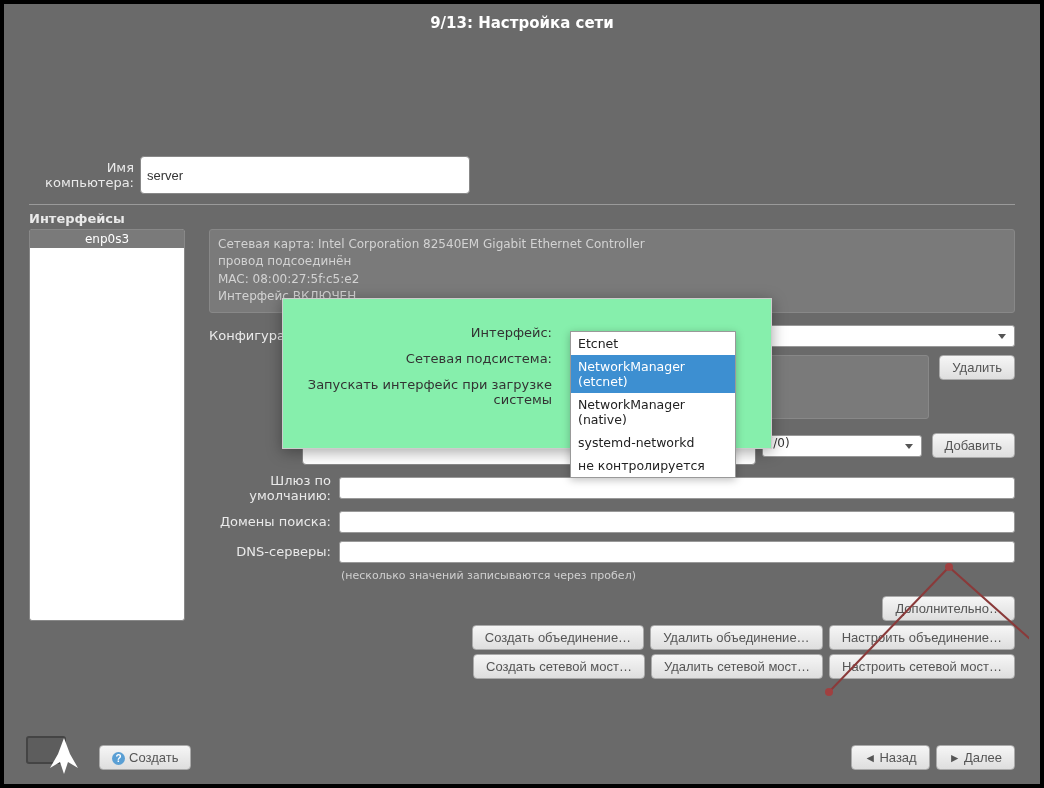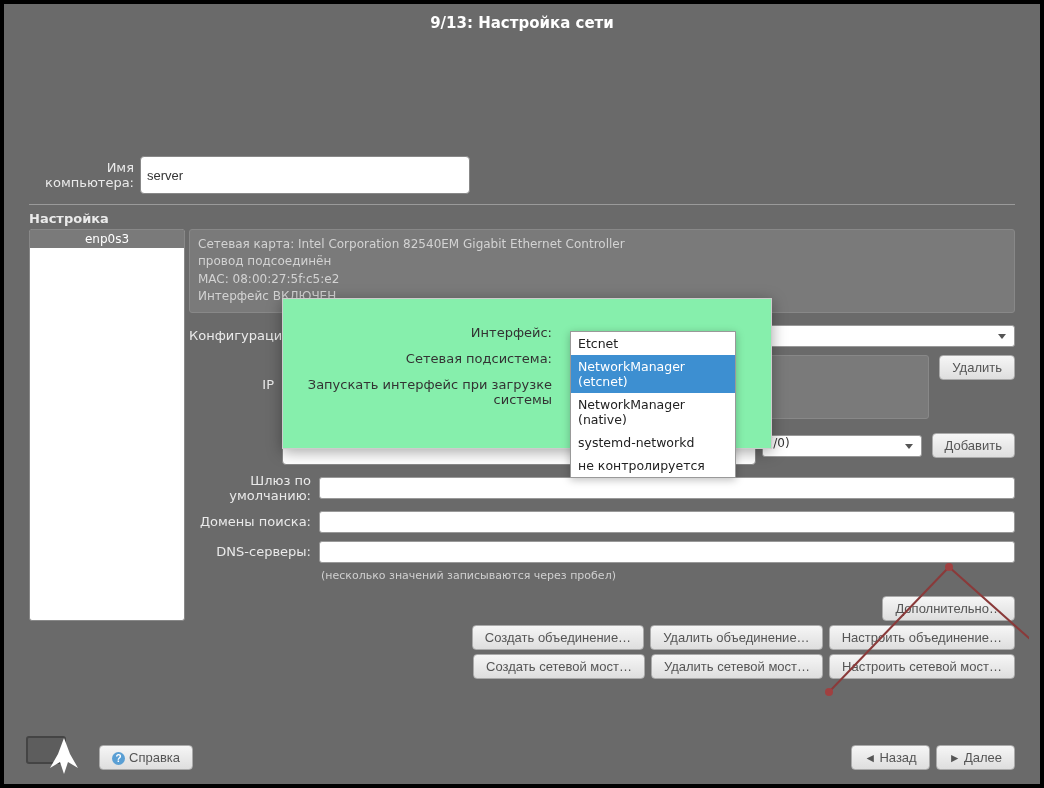--- a/index.html
+++ b/index.html
@@ -55,21 +55,21 @@
       border: none;
       border-top: 1px solid #9a9a9a;
       margin: 4px 0 0 0;
     }
     .section-title {
       color: #eaeaea;
       font-weight: bold;
       font-size: 13px;
       margin: 6px 0 3px 0;
     }
-    .iface-container { display: flex; gap: 4px; }
+    .iface-container { display: flex; gap: 24px; }
     .iface-list {
       width: 156px;
       background: #fff;
       border: 1px solid #888;
       border-radius: 3px;
       height: 392px;
     }
     .iface-item {
       background: #7a7a7a;
       color: #fff;
@@ -258,21 +258,21 @@
   <div class="page-title">9/13: Настройка сети</div>
 
   <div class="main-area">
 
     <div class="form-row" style="margin-top:110px;">
       <label class="hostname-label">Имя компьютера:</label>
       <input type="text" class="text-input" style="width: 330px;" value="server">
     </div>
     <hr class="hr">
 
-    <div class="section-title">Настройка</div>
+    <div class="section-title">Интерфейсы</div>
 
     <div class="iface-container">
       <div class="iface-list">
         <div class="iface-item">enp0s3</div>
       </div>
 
       <div class="iface-details">
         <div class="info-box">
           <div>Сетевая карта: Intel Corporation 82540EM Gigabit Ethernet Controller</div>
           <div>провод подсоединён</div>
@@ -333,21 +333,21 @@
     <svg class="deco-lines" viewBox="0 0 220 190">
       <path d="M 20 185 L 140 60 L 230 140" stroke="#8a3a3a" stroke-width="2" fill="none"></path>
       <circle cx="140" cy="60" r="4" fill="#a04040"></circle>
       <circle cx="20" cy="185" r="4" fill="#a04040"></circle>
     </svg>
 
   </div>
 
   <div class="footer">
     <button class="btn help-btn" style="margin-left:70px;">
-      <span class="qicon">?</span><span>Справка</span>
+      <span class="qicon">?</span><span>Создать</span>
     </button>
     <div class="spacer"></div>
     <button class="btn" style="margin-right:6px;">
       <span class="nav-arrow">◄ </span><span>Назад</span>
     </button>
     <button class="btn">
       <span class="nav-arrow">► </span><span>Далее</span>
     </button>
   </div>
 

